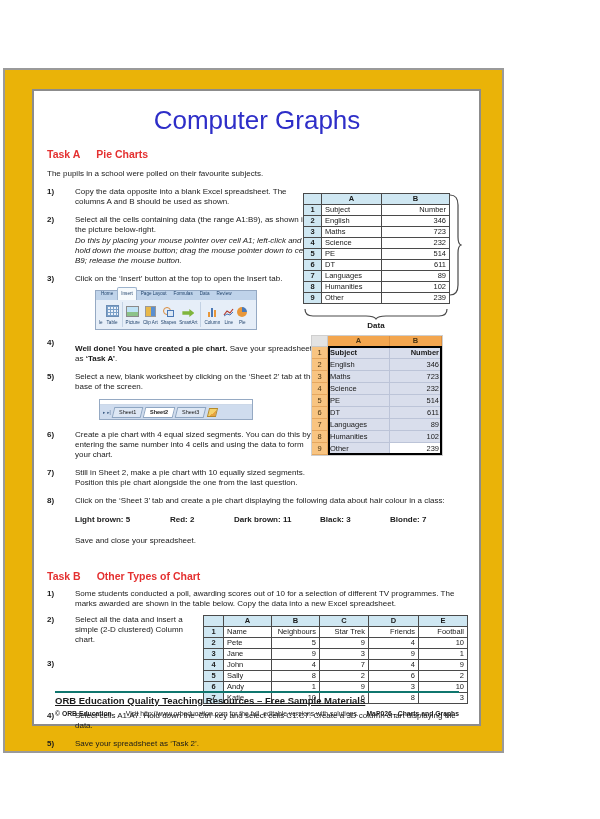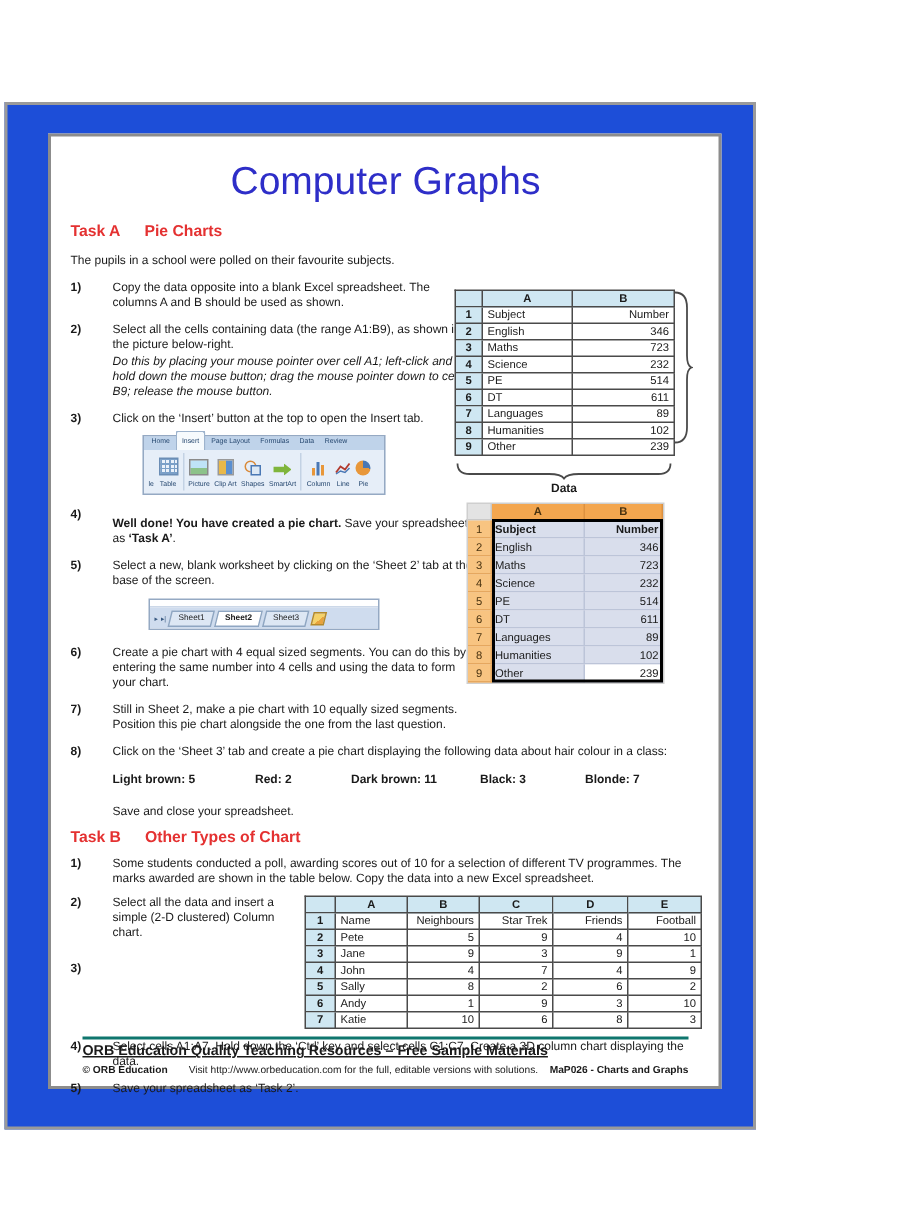--- a/index.html
+++ b/index.html
@@ -1,18 +1,18 @@
 <!DOCTYPE html>
 <html><head>
 <meta charset="utf-8">
 <style>
   html,body{margin:0;padding:0;background:#fff;}
   #canvas{position:relative;width:600px;height:819px;background:#fff;overflow:hidden;
           font-family:"Liberation Sans",sans-serif;color:#1a1a1a;}
-  .sheet{position:absolute;left:3px;top:68px;width:497px;height:681px;border:2px solid #9a9a9a;background:#1d4ed8;}
+  .sheet{position:absolute;left:3px;top:68px;width:497px;height:681px;border:2px solid #9a9a9a;background:#eab308;}
   .frame{position:absolute;left:27px;top:19px;width:445px;height:633px;border:2px solid #8c8c8c;background:#fff;}
   .content{position:absolute;left:13px;top:8px;right:12px;bottom:0;font-size:8px;line-height:10px;}
 
   .title{margin-top:6px;text-align:center;font-size:26px;line-height:30px;color:#2e2ec8;}
   .task-head{margin-top:14px;font-size:10.5px;font-weight:bold;color:#e43131;display:flex;gap:16px;}
   .intro{margin-top:10px;}
 
   .item{display:flex;margin-top:8px;}
   .num{width:28px;flex:none;font-weight:bold;}
   .txt{flex:1;}
@@ -261,21 +261,21 @@
     <div class="hair">
       <span>Light brown: 5</span>
       <span>Red: 2</span>
       <span>Dark brown: 11</span>
       <span>Black: 3</span>
       <span>Blonde: 7</span>
     </div>
 
     <div class="save-note">Save and close your spreadsheet.</div>
 
-    <div class="task-head" style="margin-top:7px;align-items:center;">
+    <div class="task-head" style="margin-top:25px;align-items:center;">
       <span>Task B</span>
       <span>Other Types of Chart</span>
     </div>
 
     <div class="item">
       <span class="num">1)</span>
       <span class="txt">Some students conducted a poll, awarding scores out of 10 for a selection of different TV programmes.  The marks awarded are shown in the table below.  Copy the data into a new Excel spreadsheet.</span>
     </div>
 
     <div class="tbrow">

